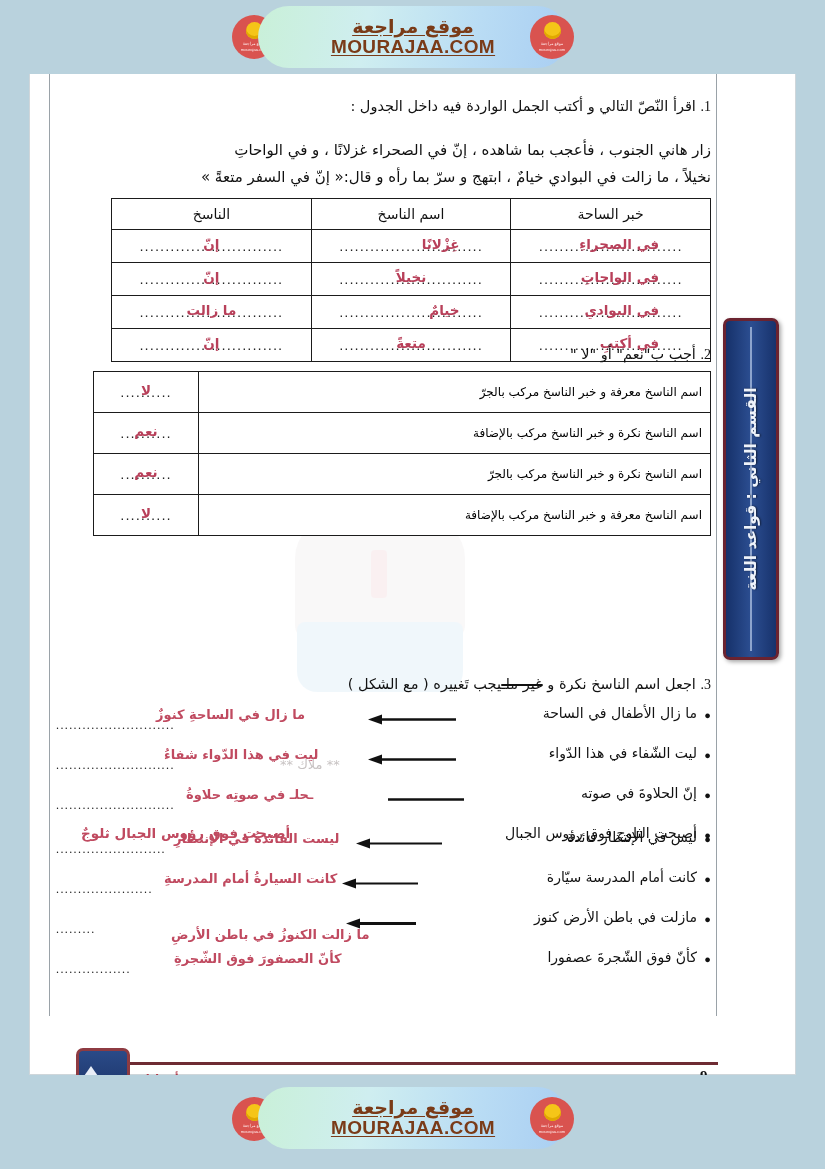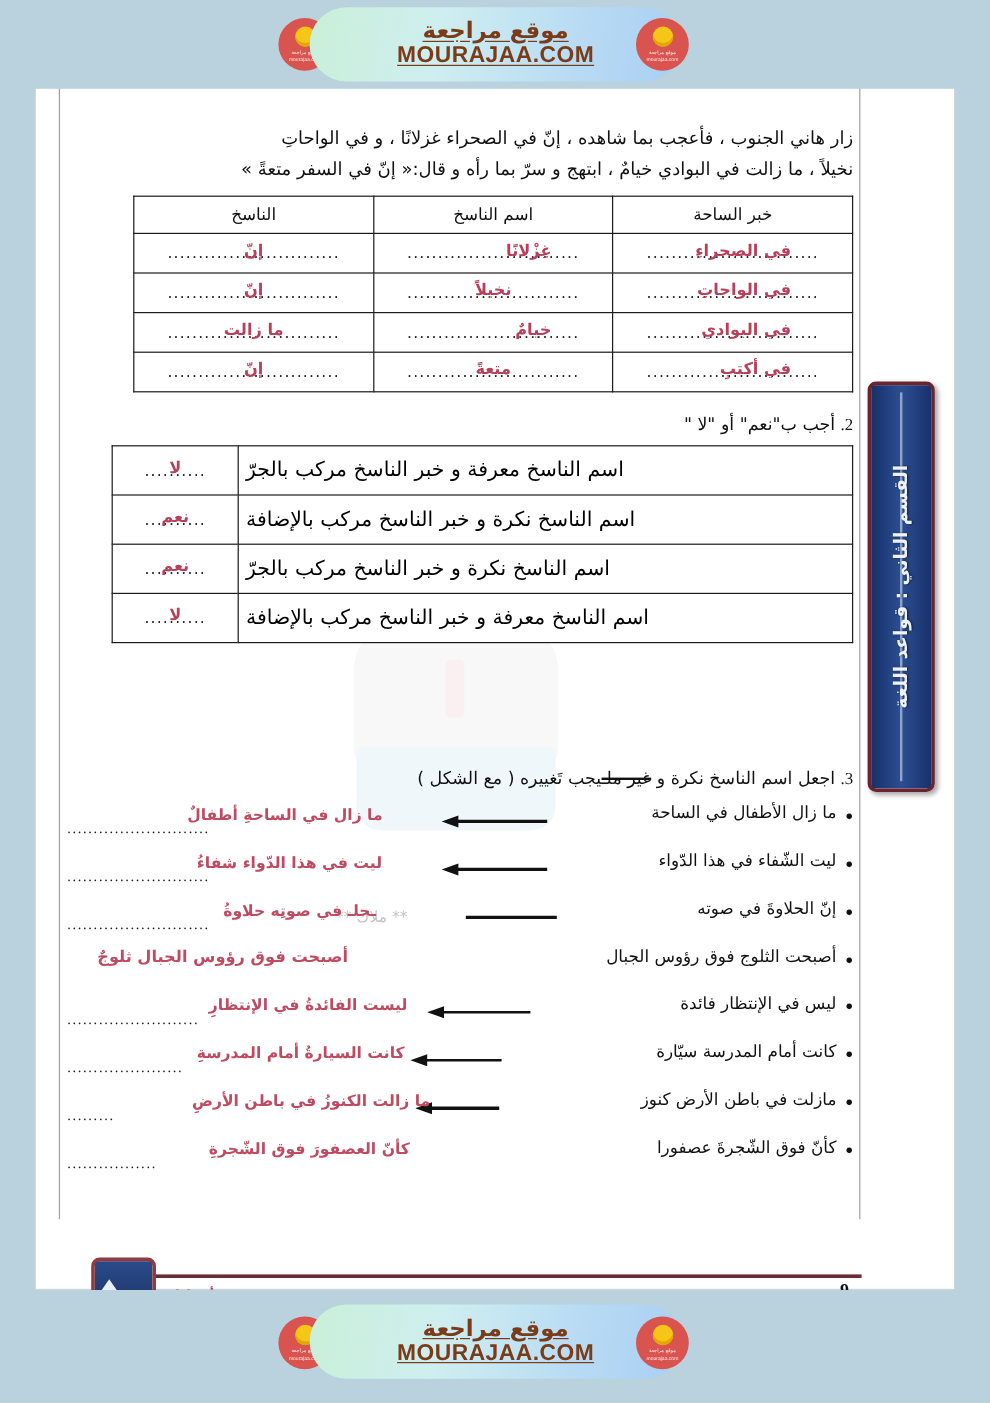--- a/index.html
+++ b/index.html
@@ -135,21 +135,21 @@
     transform:translateY(-62%);
     text-align:center;
     font-family:"DejaVu Sans","Liberation Sans",sans-serif;
     font-size:13.5px;color:#b8405a;font-weight:bold;
     white-space:nowrap;
   }
   .hand.shift-r{text-align:right;padding-right:24%;}
 
   
   table.yn td.stmt{
-    font-size:17px;text-align:left;padding-right:8px;height:34px;
+    font-size:12px;text-align:right;padding-right:8px;height:34px;
   }
   table.yn td.ans{width:92px;position:relative;}
 
   
   .bullet-row{
     position:relative;height:34px;font-size:14px;
   }
   .bullet-row .bul{
     position:absolute;right:0;top:4px;font-size:11px;color:#111;
   }
@@ -310,21 +310,25 @@
 
 <div class="chapter-num">6</div>
 
 <div class="title-banner">
   <span class="t">التَّــــماريــــن</span>
 </div>
 
 <div class="content">
 
   <div style="position:absolute;right:0;top:82px;width:655px;">
-    <div class="ar passage" style="margin-top:6px;">
+    <div class="ar q-line">
+      <span class="q-num">1.</span>
+      <span>اقرأ النّصّ التالي و أكتب الجمل الواردة فيه داخل الجدول :</span>
+    </div>
+    <div class="ar passage" style="margin-top:20px;">
       <div>زار هاني الجنوب ، فأعجب بما شاهده ، إنّ في الصحراء غزلانًا ، و في الواحاتِ</div>
       <div>نخيلاً ، ما زالت في البوادي خيامٌ ، ابتهج و سرّ بما رأه و قال:« إنّ في السفر متعةً »</div>
     </div>
 
     <div style="margin-top:8px;width:600px;margin-right:0;">
       <table class="wk">
         <thead>
           <tr>
             <th>خبر الساحة</th>
             <th>اسم الناسخ</th>
@@ -460,36 +464,36 @@
               <div class="dots">..........</div>
               <div class="hand">لا</div>
             </div>
               </td>
           </tr>
         </tbody>
       </table>
     </div>
   </div>
 
-  <div style="position:absolute;right:0;top:625px;width:655px;">
+  <div style="position:absolute;right:0;top:660px;width:655px;">
     <div class="ar q-line">
       <span class="q-num">3.</span>
       <span>اجعل اسم الناسخ نكرة و </span><span class="strike">غير ملـ</span><span>يجب تَغييره ( مع الشكل )</span>
     </div>
 
     <div class="bullet-row" style="margin-top:10px;">
       <span class="bul">●</span>
       <span class="src">ما زال الأطفال في الساحة</span>
       <span class="arrow" style="left:312px;">
         <svg width="90" height="11" viewBox="0 0 90 11">
             <line x1="12" y1="5.5" x2="88" y2="5.5" stroke="#111" stroke-width="2.6"></line>
             <polygon points="0,5.5 14,0.5 14,10.5" fill="#111"></polygon>
           </svg>
       </span>
-      <span class="ansline" style="left:100px;">ما زال في الساحةِ أطفالٌ</span>
+      <span class="ansline" style="left:100px;">ما زال في الساحةِ كنوزٌ</span>
       <span class="trailing-dots" style="left:0;">...........................</span>
     </div>
 
     <div class="bullet-row" style="margin-top:6px;">
       <span class="bul">●</span>
       <span class="src">ليت الشّفاء في هذا الدّواء</span>
       <span class="arrow" style="left:312px;">
         <svg width="90" height="11" viewBox="0 0 90 11">
             <line x1="12" y1="5.5" x2="88" y2="5.5" stroke="#111" stroke-width="2.6"></line>
             <polygon points="0,5.5 14,0.5 14,10.5" fill="#111"></polygon>
@@ -548,21 +552,21 @@
 
     <div class="bullet-row" style="margin-top:6px;">
       <span class="bul">●</span>
       <span class="src">مازلت في باطن الأرض كنوز</span>
       <span class="arrow" style="left:290px;">
         <svg width="72" height="11" viewBox="0 0 72 11">
             <line x1="12" y1="5.5" x2="70" y2="5.5" stroke="#111" stroke-width="2.8"></line>
             <polygon points="0,5.5 14,0.5 14,10.5" fill="#111"></polygon>
           </svg>
       </span>
-      <span class="ansline" style="left:104px;">ما زالت الكنوزُ في باطن الأرضِ</span>
+      <span class="ansline" style="left:115px;margin-top:16px;">ما زالت الكنوزُ في باطن الأرضِ</span>
       <span class="trailing-dots" style="left:0;">.........</span>
     </div>
 
     <div class="bullet-row" style="margin-top:6px;">
       <span class="bul">●</span>
       <span class="src">كأنّ فوق  الشّجرةَ عصفورا</span>
       <span class="ansline" style="left:118px;">كأنّ العصفورَ فوق الشّجرةِ</span>
       <span class="trailing-dots" style="left:0;">.................</span>
     </div>
   </div>

